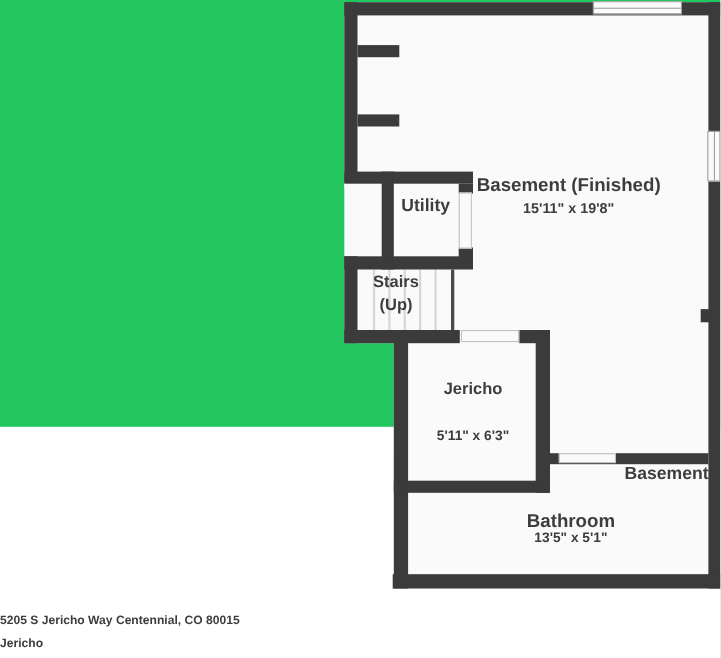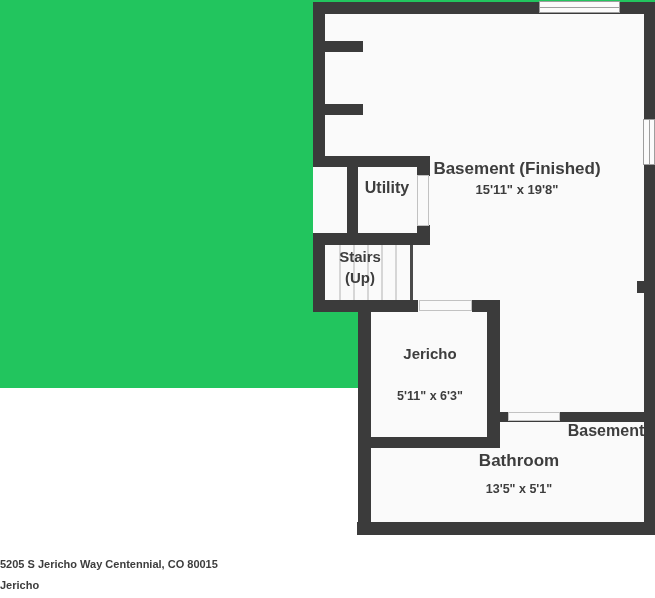--- a/index.html
+++ b/index.html
@@ -86,21 +86,21 @@
       <div>(Up)</div>
     </div>
 
     <div class="lbl room-name-sm" style="left:370px;top:343px;width:120px;">
       <div>Jericho</div>
     </div>
     <div class="lbl room-dims-sm" style="left:370px;top:388px;width:120px;">5'11" x 6'3"</div>
 
     <div class="lbl" style="left:566px;top:422px;width:80px;font-size:16px;">Basement</div>
 
-    <div class="lbl room-name" style="left:430px;top:450px;width:178px;">Bathroom</div>
+    <div class="lbl room-name" style="left:430px;top:463px;width:178px;">Bathroom</div>
     <div class="lbl room-dims-sm" style="left:430px;top:481px;width:178px;">13'5" x 5'1"</div>
   </div>
 
   <div id="footer">
     <div class="addr">5205 S Jericho Way Centennial, CO 80015</div>
     <div class="floor">Jericho</div>
   </div>
 </div>
 
 </body></html>

